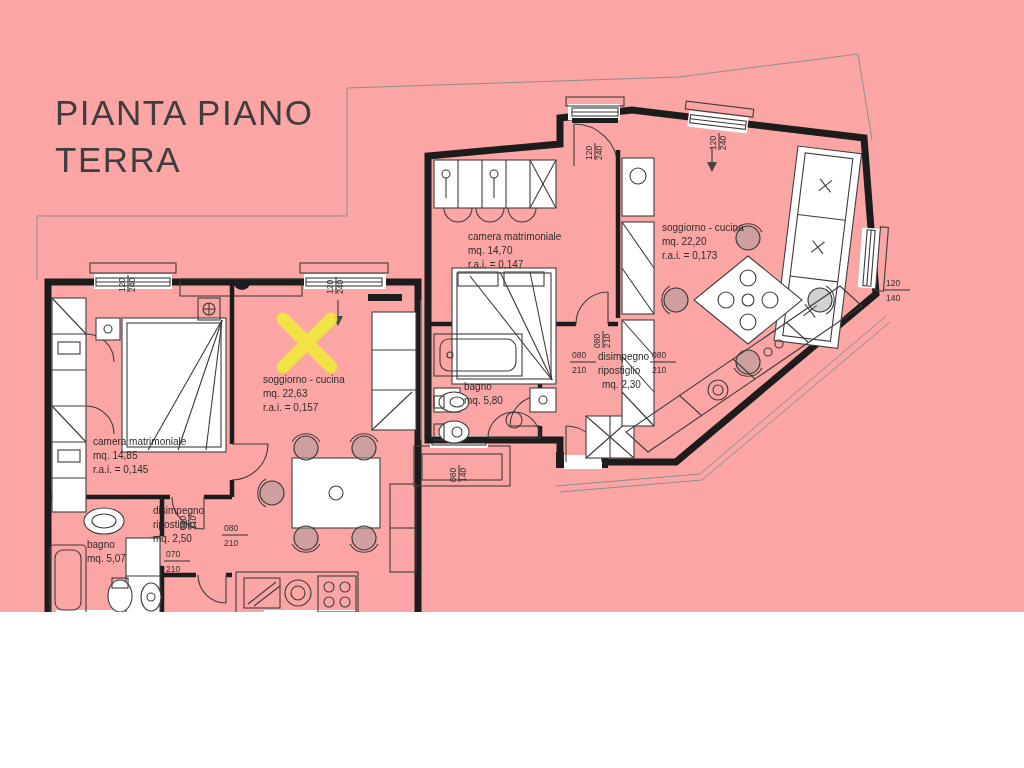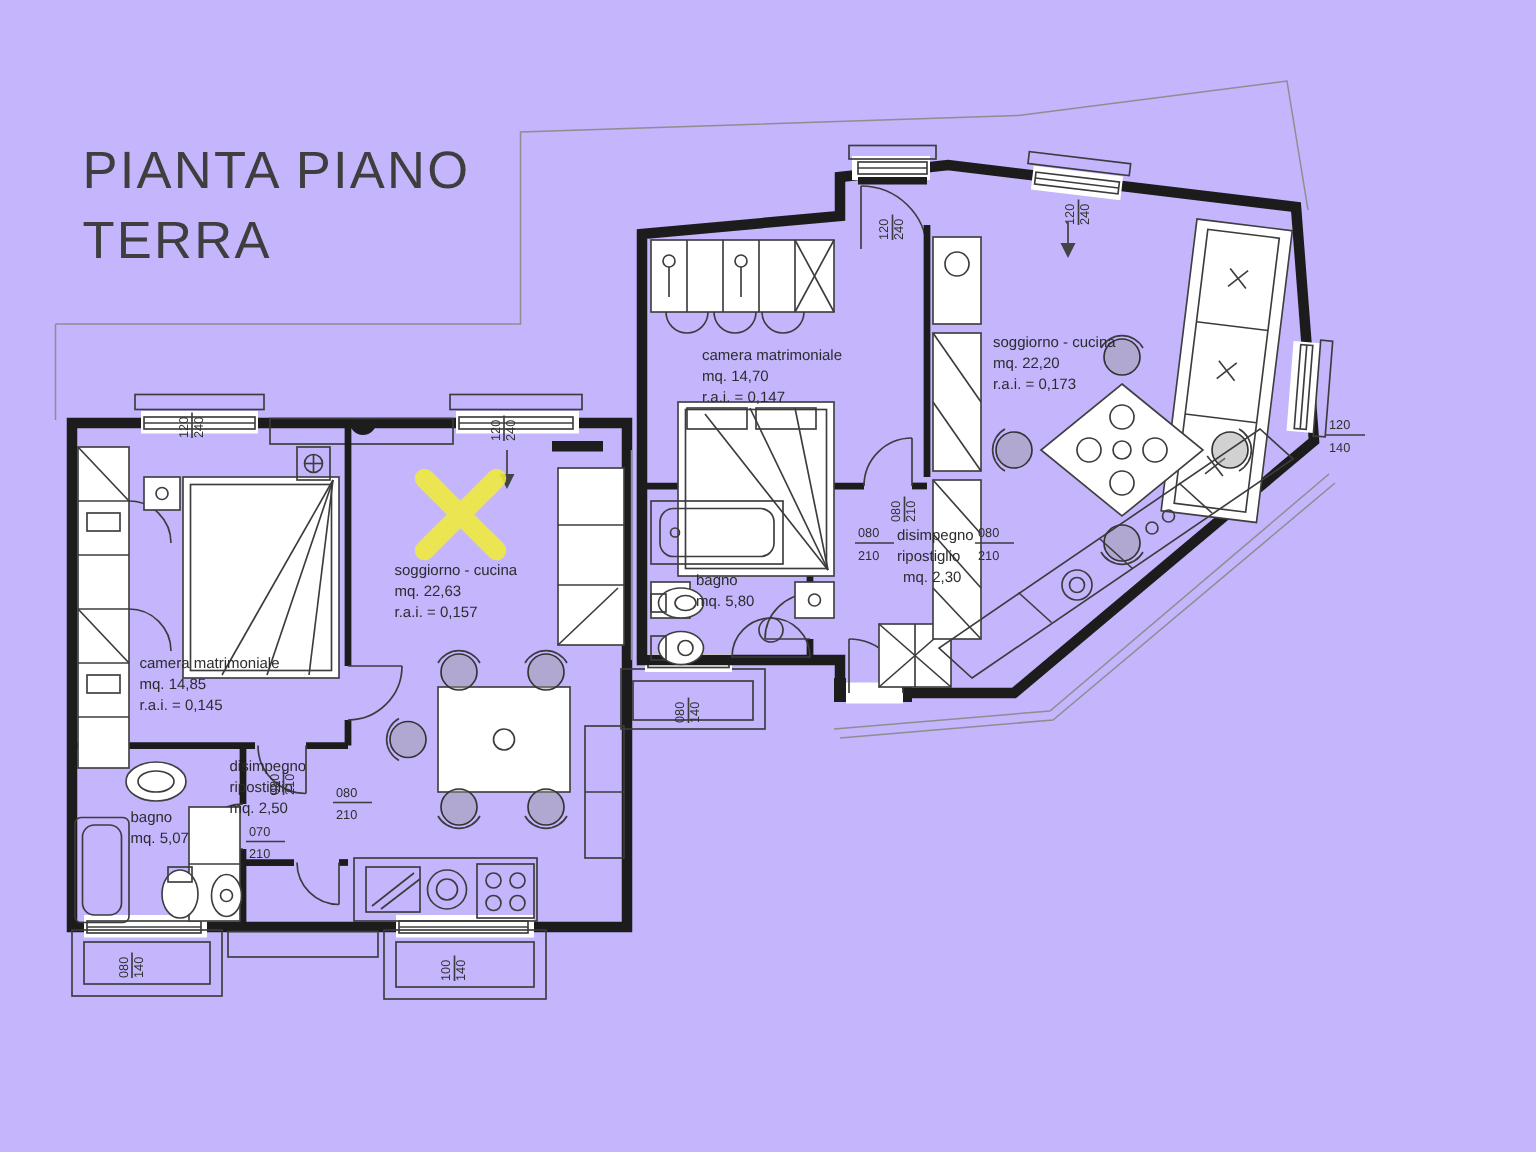--- a/index.html
+++ b/index.html
@@ -1,16 +1,16 @@
 <!DOCTYPE html>
 <html><head>
 <meta charset="utf-8">
 <style>
   html,body{margin:0;padding:0;background:#ffffff;}
-  .page{position:relative;width:1024px;height:768px;background:#c4b5fd;overflow:hidden;
+  .page{position:relative;width:1024px;height:612px;background:#fca5a5;overflow:hidden;
         font-family:"Liberation Sans",sans-serif;}
   svg text{font-family:"Liberation Sans",sans-serif;fill:#2c2c2c;}
   .title-t{font-size:35px;fill:#3e3e3e;letter-spacing:1.5px;}
   .room{font-size:10px;}
   .dim{font-size:8.5px;fill:#303030;}
   .wallT{fill:none;stroke:#1c1c1c;stroke-width:7;}
   .wallM{fill:none;stroke:#1c1c1c;stroke-width:4.5;}
   .thin{fill:none;stroke:#3c3c3c;stroke-width:1.1;}
   .thing{fill:none;stroke:#8e8e8e;stroke-width:1;}
   .furn{fill:#ffffff;stroke:#3f3f3f;stroke-width:1.1;}

